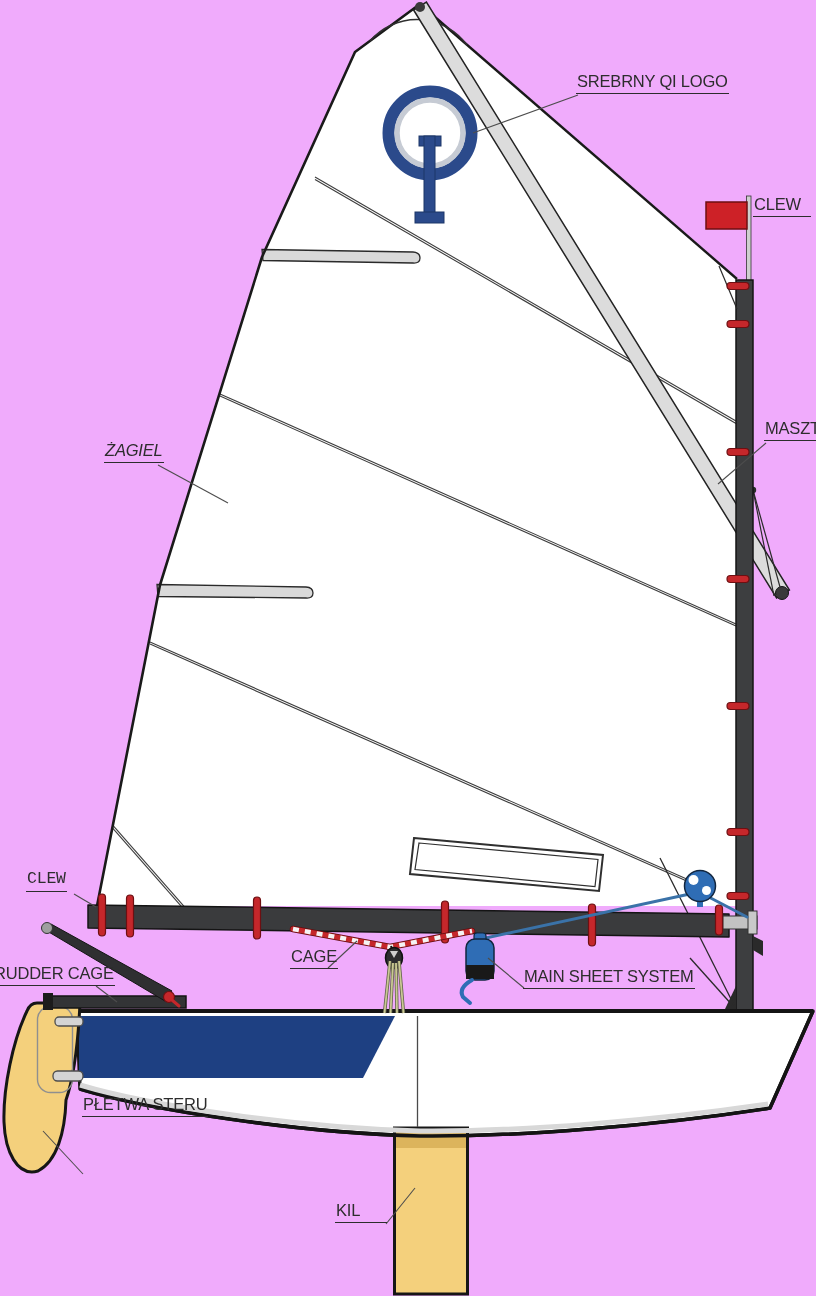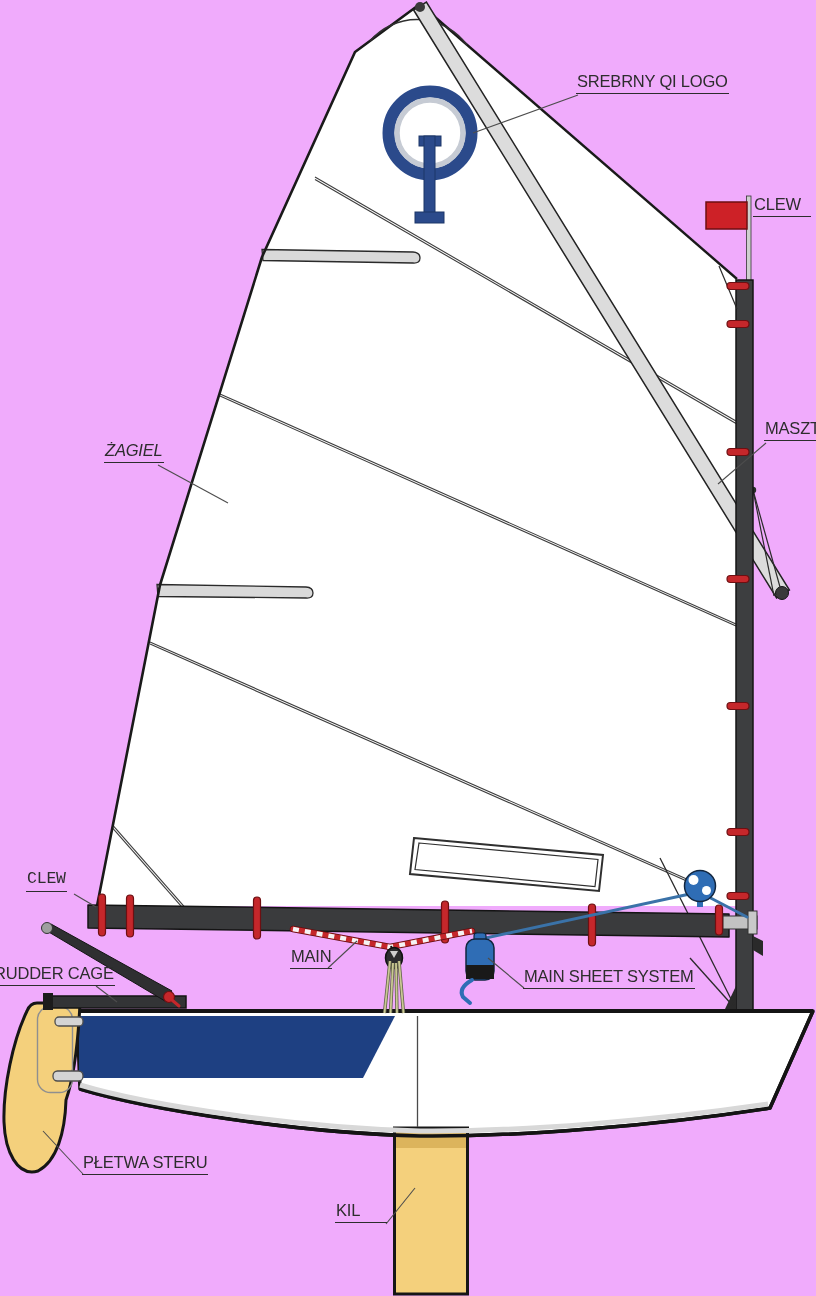--- a/index.html
+++ b/index.html
@@ -10,21 +10,21 @@
        letter-spacing:-0.2px;border-bottom:1.6px solid var(--c-label,#2d2d2d);
        padding:0 1px 2px 1px;white-space:nowrap;}
   .lbl-logo{left:576px;top:72px;}
   .lbl-flags{left:753px;top:195px;min-width:56px;}
   .lbl-maszt{left:764px;top:419px;min-width:52px;}
   .lbl-zagiel{left:104px;top:441px;font-style:italic;}
   .lbl-clew{left:26px;top:870px;font-family:Liberation Mono, monospace;}
   .lbl-giez{left:290px;top:947px;}
   .lbl-mss{left:523px;top:967px;}
   .lbl-rudder-cage{left:-7px;top:964px;}
-  .lbl-pletwa{left:82px;top:1153px;}
+  .lbl-pletwa{left:82px;top:1095px;}
   .lbl-kil{left:335px;top:1201px;min-width:50px;}
 </style>
 </head>
 <body>
 
 <div id="canvas">
 
   <svg id="drawing" width="816" height="1296" viewBox="0 0 816 1296">
 
     <g>
@@ -192,18 +192,18 @@
       <line x1="83" y1="1174" x2="43" y2="1131"></line>
       <line x1="386" y1="1224" x2="415" y2="1188"></line>
     </g>
   </svg>
 
   <div class="lbl lbl-logo">SREBRNY QI LOGO</div>
   <div class="lbl lbl-flags">CLEW</div>
   <div class="lbl lbl-maszt">MASZT</div>
   <div class="lbl lbl-zagiel">ŻAGIEL</div>
   <div class="lbl lbl-clew">CLEW</div>
-  <div class="lbl lbl-giez">MAIN</div>
+  <div class="lbl lbl-giez">CAGE</div>
   <div class="lbl lbl-mss">MAIN SHEET SYSTEM</div>
   <div class="lbl lbl-rudder-cage">RUDDER CAGE</div>
   <div class="lbl lbl-pletwa">PŁETWA STERU</div>
   <div class="lbl lbl-kil">KIL</div>
 </div>
 
 </body></html>

